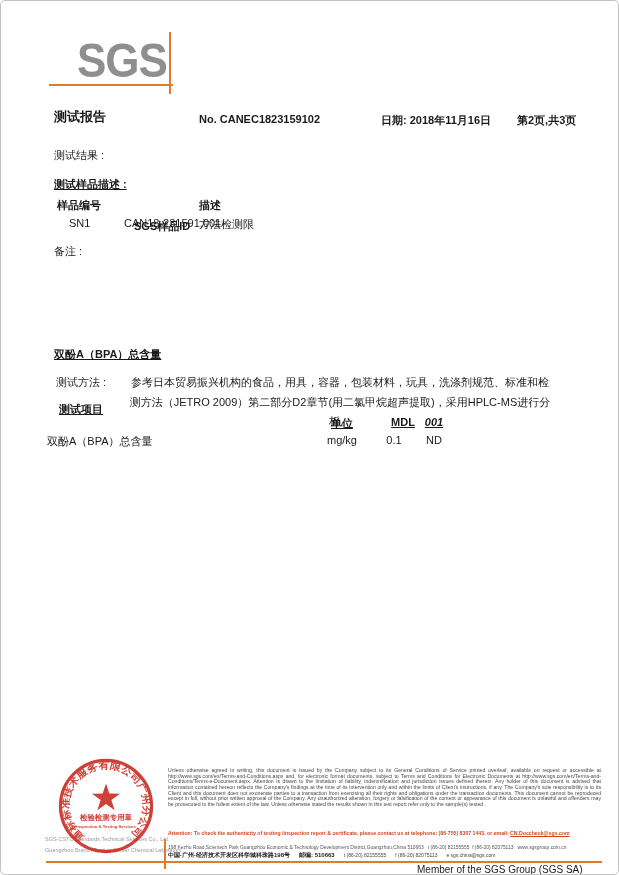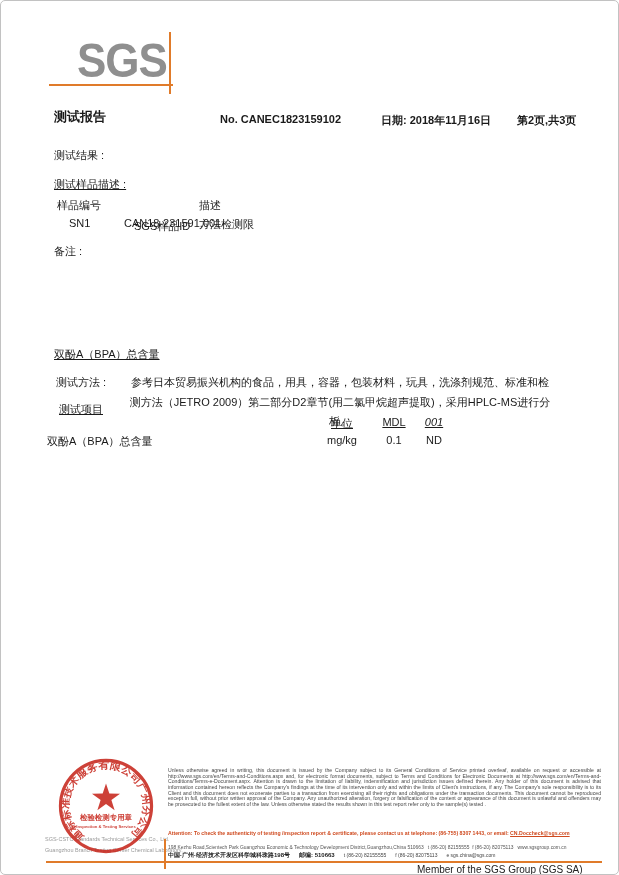--- a/index.html
+++ b/index.html
@@ -18,21 +18,21 @@
   
   .logo-text{font-weight:bold;font-size:44px;line-height:44px;color:var(--logo_gray);letter-spacing:-1px;transform:scaleY(1.08);transform-origin:top left;}
   .logo-hline{background:var(--orange);height:2px;width:124px;}
   .logo-vline{background:var(--orange);width:2px;height:62px;}
   
   .title{font-size:13px;font-weight:bold;}
   .h-item{font-size:11px;font-weight:600;}
   
   .body-txt{font-size:11px;}
   .u{text-decoration:underline;}
-  .b{font-weight:normal;}
+  .b{font-weight:bold;}
   .it{font-style:italic;}
   .center{text-align:center;}
   .notes div{height:20px;}
   .method{width:424px;line-height:19.5px;text-align:center;}
   
   .company{font-size:5.5px;color:#9a9a9a;line-height:11px;}
   .disclaimer{width:433px;font-size:5.15px;line-height:5.65px;color:#474747;text-align:justify;}
   .attention{width:433px;font-size:5.2px;line-height:5.8px;font-weight:bold;color:var(--attention);}
   .attention .mail{text-decoration:underline;}
   .addr1{font-size:4.9px;color:#555;white-space:nowrap;}
@@ -46,21 +46,21 @@
 </head>
 <body>
 
 <div class="page">
 
   <div class="abs logo-text" style="left:76px;top:36px;">SGS</div>
   <div class="abs logo-hline" style="left:48px;top:83px;"></div>
   <div class="abs logo-vline" style="left:168px;top:31px;"></div>
 
   <div class="abs title" style="left:53px;top:107px;">测试报告</div>
-  <div class="abs h-item" style="left:219px;top:112px;">No. CANEC1823159102</div>
+  <div class="abs h-item" style="left:198px;top:112px;">No. CANEC1823159102</div>
   <div class="abs h-item" style="left:380px;top:112px;">日期: 2018年11月16日</div>
   <div class="abs h-item" style="left:516px;top:112px;">第2页,共3页</div>
 
   <div class="abs body-txt" style="left:53px;top:147px;">测试结果 :</div>
 
   <div class="abs body-txt b u" style="left:53px;top:176px;">测试样品描述 :</div>
 
   <div class="abs body-txt b" style="left:56px;top:197px;">样品编号</div>
   <div class="abs body-txt b" style="left:133px;top:197px;margin-top:21px;">SGS样品ID</div>
   <div class="abs body-txt b" style="left:198px;top:197px;">描述</div>
@@ -71,21 +71,21 @@
 
   <div class="abs body-txt" style="left:53px;top:243px;">备注 :</div>
 
   <div class="abs body-txt b u" style="left:53px;top:346px;">双酚A（BPA）总含量</div>
 
   <div class="abs body-txt" style="left:55px;top:374px;">测试方法 :</div>
   <div class="abs body-txt method" style="left:127px;top:372px;">参考日本贸易振兴机构的食品，用具，容器，包装材料，玩具，洗涤剂规范、标准和检测方法（JETRO 2009）第二部分D2章节(用二氯甲烷超声提取)，采用HPLC-MS进行分析。</div>
 
   <div class="abs body-txt b u" style="left:58px;top:401px;">测试项目</div>
   <div class="abs body-txt b u center" style="left:320px;top:415px;width:42px;">单位</div>
-  <div class="abs body-txt b u center" style="left:372px;top:415px;width:42px;">MDL</div>
+  <div class="abs body-txt b u center" style="left:381px;top:415px;width:42px;">MDL</div>
   <div class="abs body-txt b u it center" style="left:412px;top:415px;width:42px;">001</div>
 
   <div class="abs body-txt" style="left:46px;top:433px;">双酚A（BPA）总含量</div>
   <div class="abs body-txt center" style="left:320px;top:433px;width:42px;">mg/kg</div>
   <div class="abs body-txt center" style="left:372px;top:433px;width:42px;">0.1</div>
   <div class="abs body-txt center" style="left:412px;top:433px;width:42px;text-align:center;">ND</div>
 
   <div class="abs company" style="left:44px;top:833px;">
     <div>SGS-CSTC Standards Technical Services Co., Ltd.</div>
     <div>Guangzhou Branch Testing Center Chemical Laboratory.</div>

